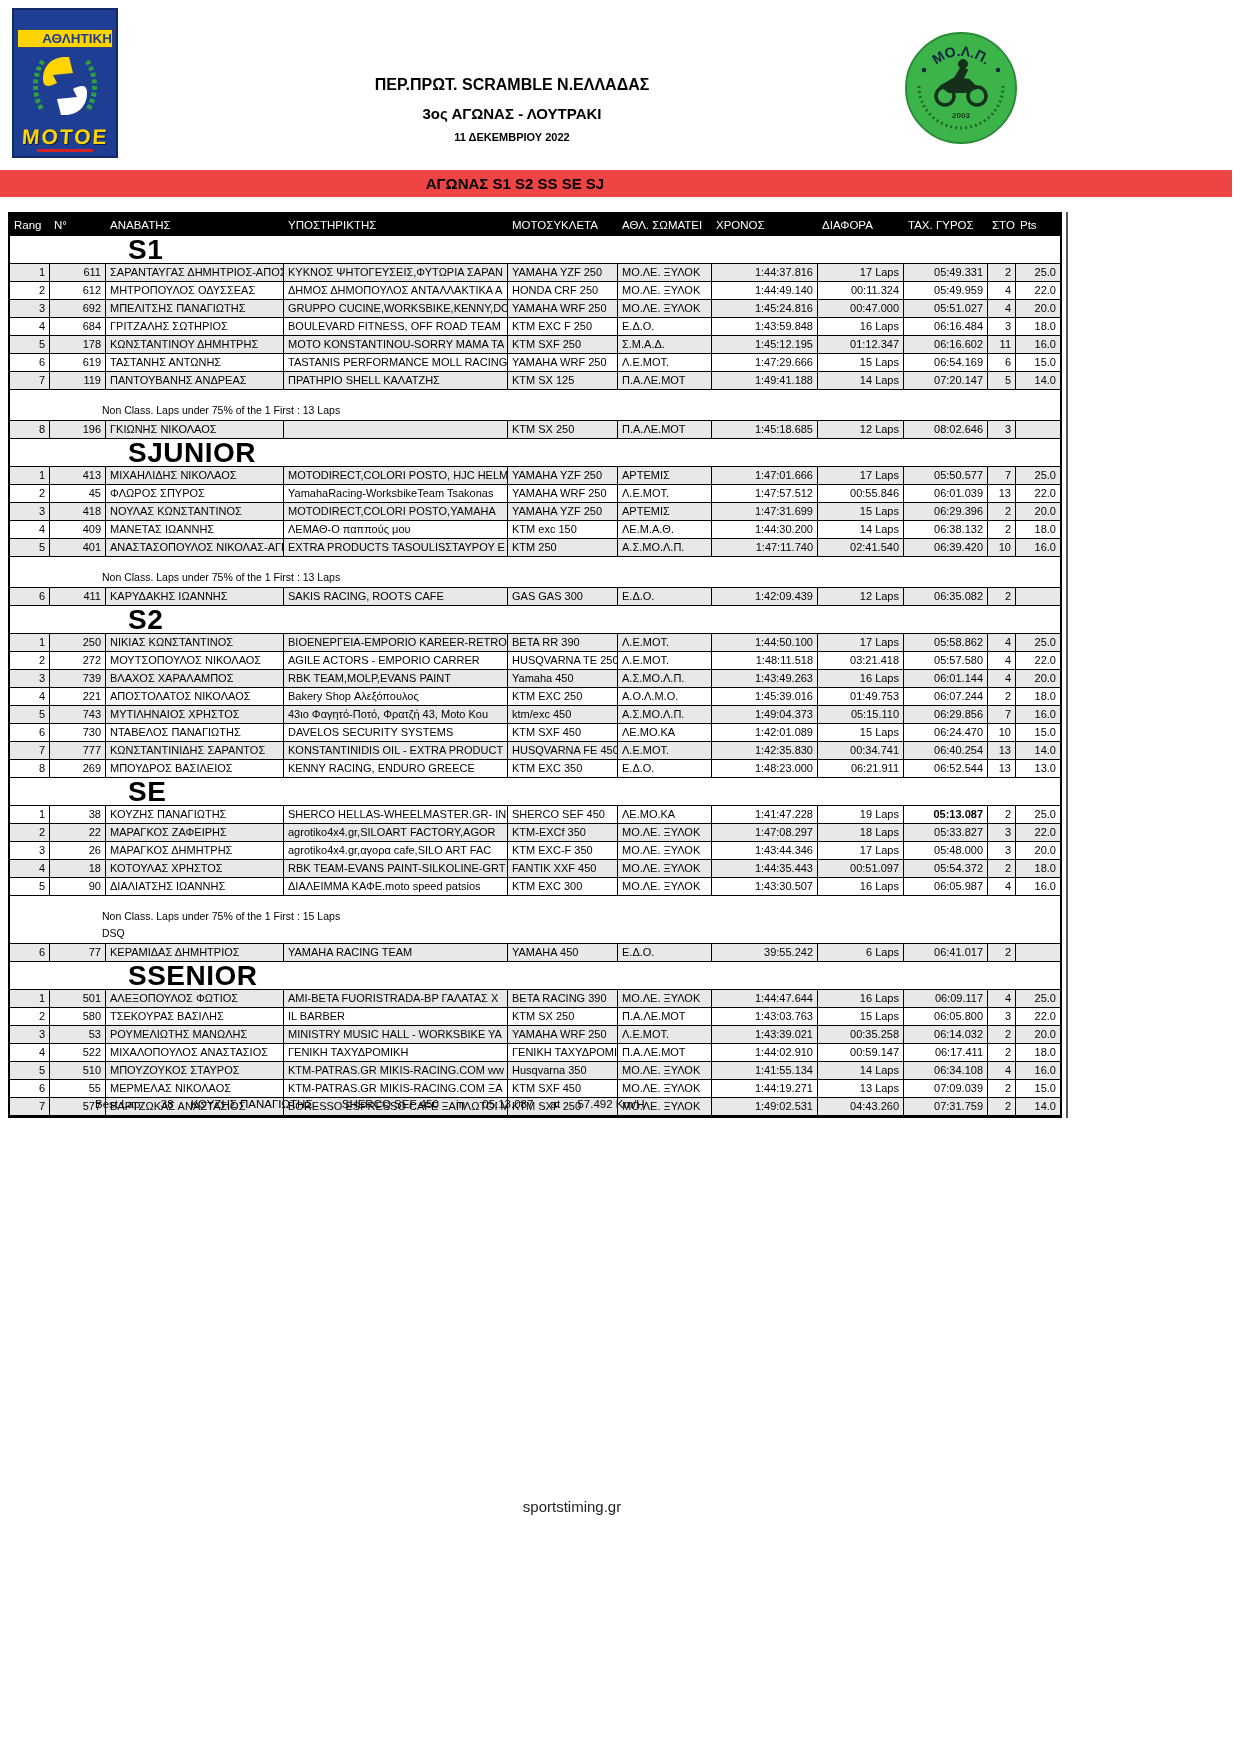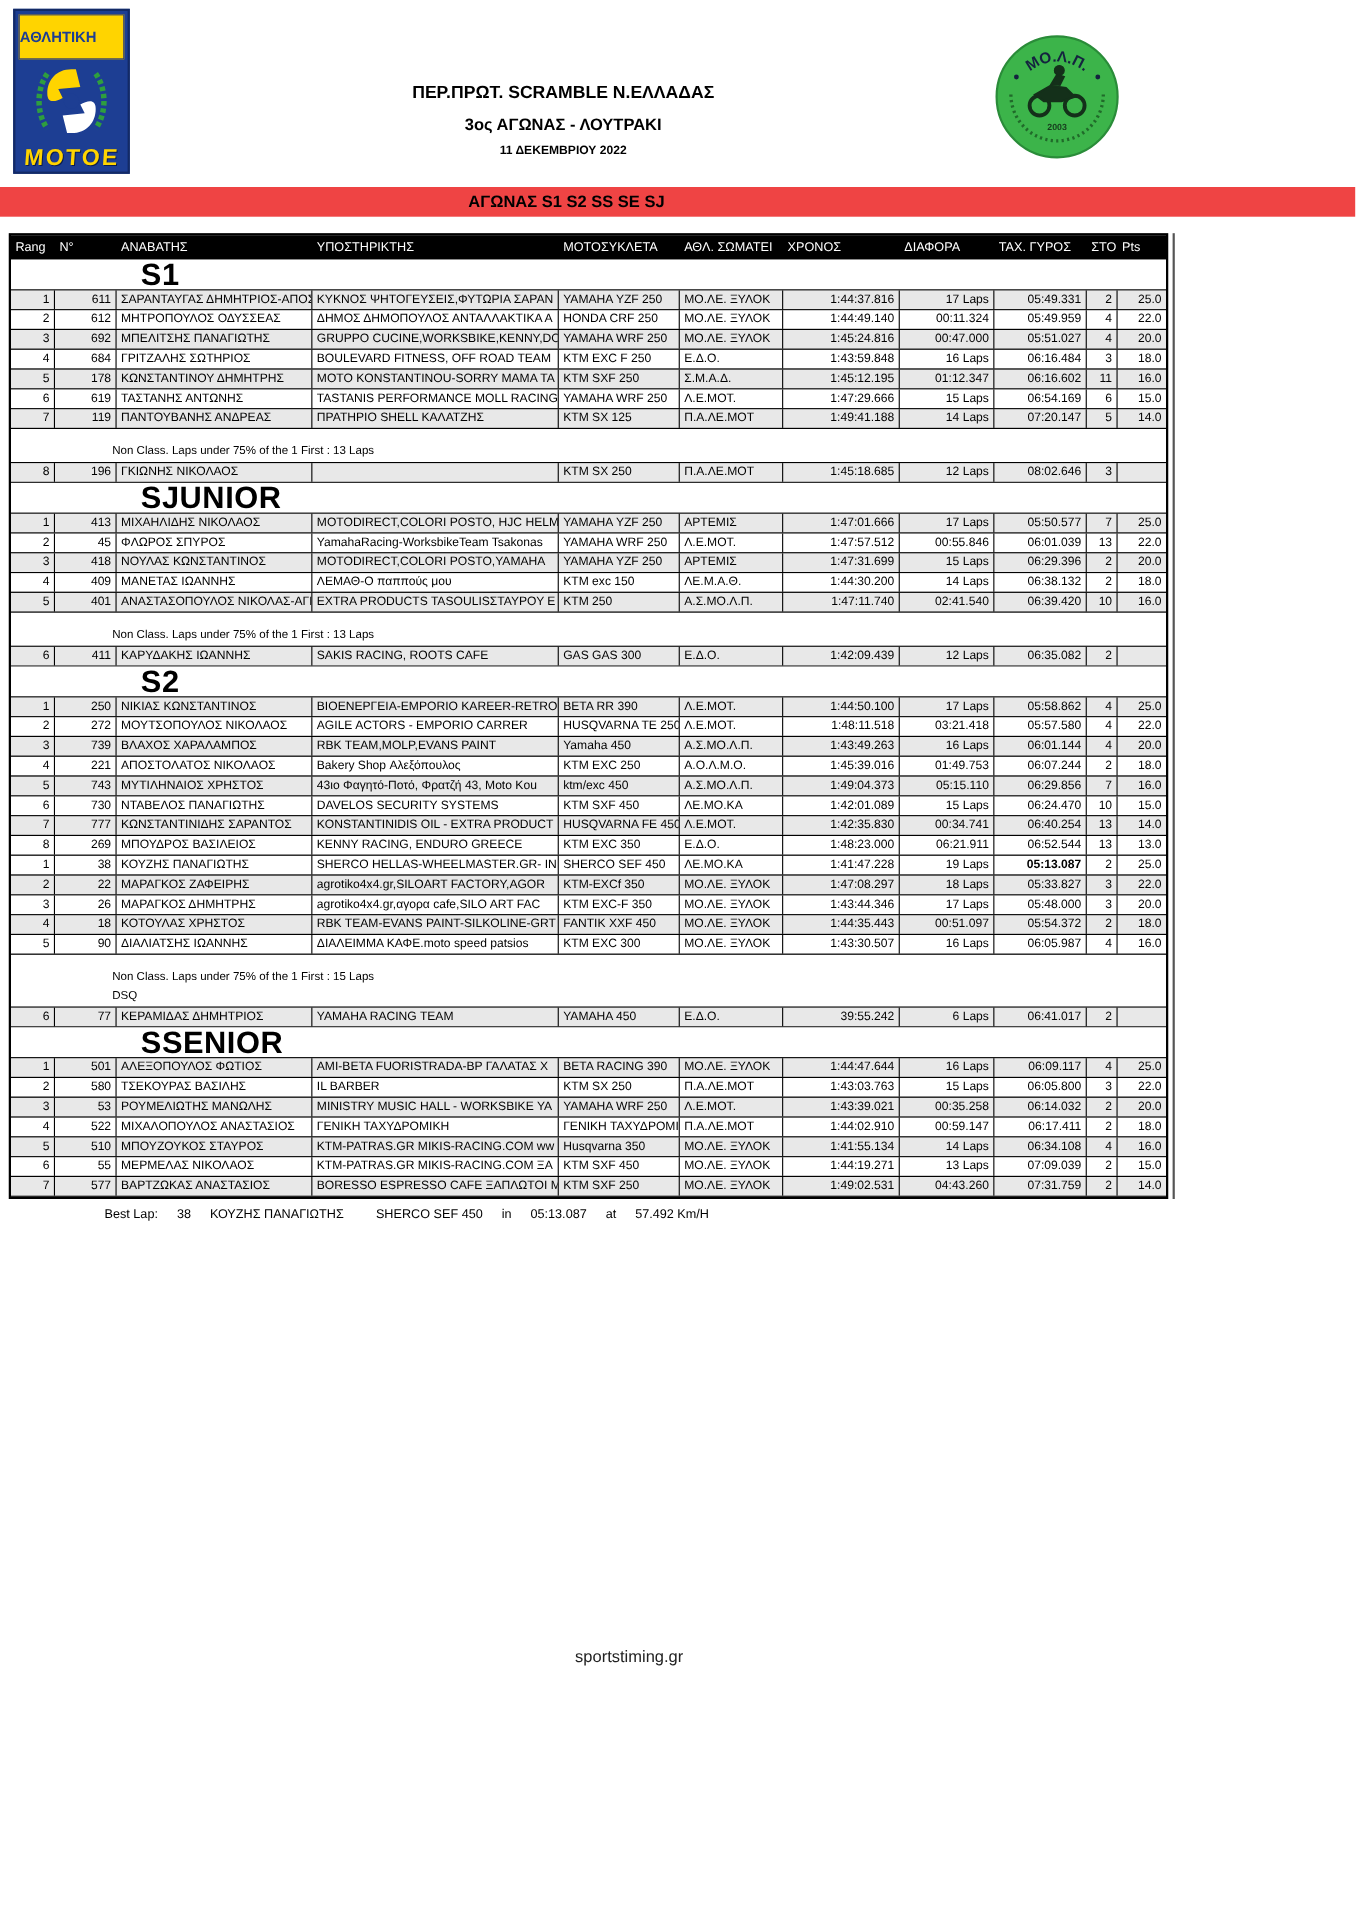--- a/index.html
+++ b/index.html
@@ -4,22 +4,22 @@
 <style>
   html,body{margin:0;padding:0;}
   body{width:1240px;height:1754px;background:#fff;position:relative;
        font-family:"Liberation Sans","DejaVu Sans",sans-serif;color:#000;}
   .page{position:absolute;inset:0;overflow:hidden;}
 
   
   .logo-left{position:absolute;left:12px;top:8px;width:106px;height:150px;
     background:#1d3e93;border:2px solid #132a66;box-sizing:border-box;
     display:flex;flex-direction:column;align-items:center;}
-  .logo-left .band{width:94px;margin-top:3px;background:#ffd400;color:#1d3e93;
-    font-weight:bold;font-size:13.5px;text-align:left;padding:12px 0;border:1px solid #35406e;}
+  .logo-left .band{width:94px;margin-top:19px;background:#ffd400;color:#1d3e93;
+    font-weight:bold;font-size:13.5px;text-align:right;padding:1px 0;border:1px solid #35406e;}
   .logo-left .emblem{margin-top:1px;}
   .logo-left .motoe{color:#ffd400;font-weight:bold;font-size:21px;letter-spacing:2px;
     line-height:20px;transform:skewX(-4deg);text-shadow:1px 1px 0 #0a1c4f;}
   .logo-left .redbar{width:56px;height:3px;background:#d42222;margin-top:2px;}
 
   .titles{position:absolute;left:0;top:76px;width:1024px;text-align:center;}
   .titles .t1{font-size:16px;font-weight:bold;}
   .titles .t2{font-size:15px;font-weight:bold;margin-top:11px;text-align:center;}
   .titles .t3{font-size:11px;font-weight:bold;margin-top:9px;}
 
@@ -417,20 +417,21 @@
           <div class="c">ΜΠΟΥΔΡΟΣ ΒΑΣΙΛΕΙΟΣ</div>
           <div class="c">KENNY RACING, ENDURO GREECE</div>
           <div class="c">KTM EXC 350</div>
           <div class="c">Ε.Δ.Ο.</div>
           <div class="c num">1:48:23.000</div>
           <div class="c num">06:21.911</div>
           <div class="c num">06:52.544</div>
           <div class="c num">13</div>
           <div class="c num">13.0</div>
         </div>
+        <div class="section-label">SE</div>
         <div class="trow">
           <div class="c num">1</div>
           <div class="c num">38</div>
           <div class="c">ΚΟΥΖΗΣ ΠΑΝΑΓΙΩΤΗΣ</div>
           <div class="c">SHERCO HELLAS-WHEELMASTER.GR- IN</div>
           <div class="c">SHERCO SEF 450</div>
           <div class="c">ΛΕ.ΜΟ.ΚΑ</div>
           <div class="c num">1:41:47.228</div>
           <div class="c num">19 Laps</div>
           <div class="c num b">05:13.087</div>

